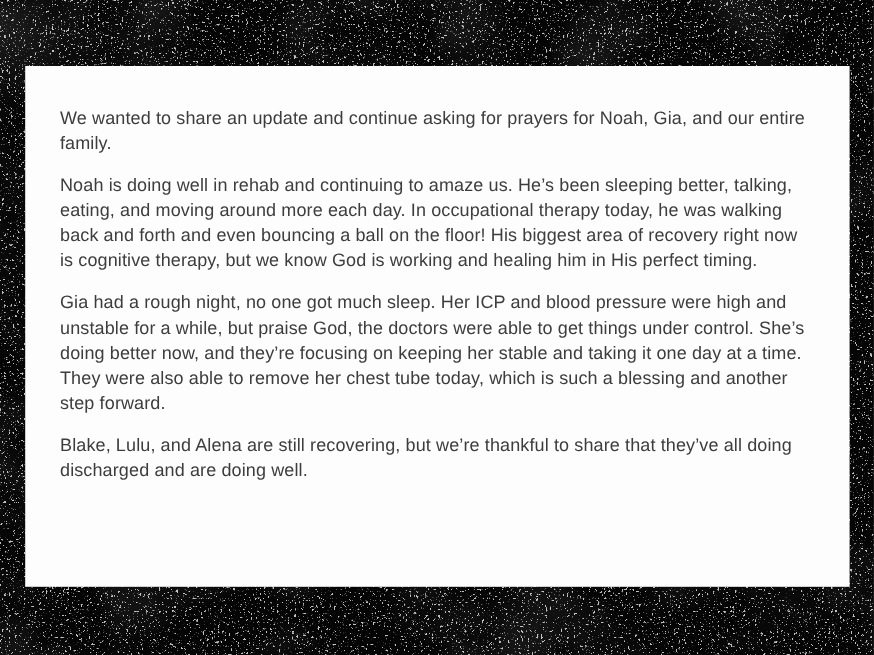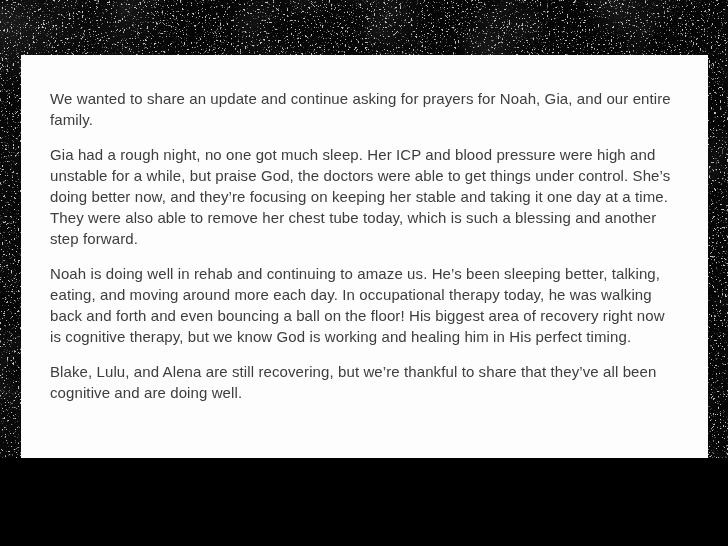--- a/index.html
+++ b/index.html
@@ -3,21 +3,21 @@
 <meta charset="utf-8">
 <style>
   html, body {
     margin: 0;
     padding: 0;
     background: #000;
   }
   .stage {
     position: relative;
     width: 728px;
-    height: 458px;
+    height: 546px;
     overflow: hidden;
     background: var(--bg-color, #060606);
     font-family: "Liberation Sans", sans-serif;
   }
   .bg-noise {
     position: absolute;
     left: 0;
     top: 0;
     display: block;
   }
@@ -60,18 +60,18 @@
       </filter>
     </defs>
     <rect width="728" height="546" fill="#050505"></rect>
     <rect width="728" height="546" filter="url(#clouds)" opacity="0.28"></rect>
     <rect width="728" height="546" filter="url(#speckles)" opacity="0.75"></rect>
     <rect width="728" height="546" filter="url(#speckles2)" opacity="0.45"></rect>
   </svg>
 
   <div class="card">
     <p>We wanted to share an update and continue asking for prayers for Noah, Gia, and our entire family.</p>
+    <p>Noah is doing well in rehab and continuing to amaze us. He’s been sleeping better, talking, eating, and moving around more each day. In occupational therapy today, he was walking back and forth and even bouncing a ball on the floor! His biggest area of recovery right now is cognitive therapy, but we know God is working and healing him in His perfect timing.</p>
     <p>Gia had a rough night, no one got much sleep. Her ICP and blood pressure were high and unstable for a while, but praise God, the doctors were able to get things under control. She’s doing better now, and they’re focusing on keeping her stable and taking it one day at a time. They were also able to remove her chest tube today, which is such a blessing and another step forward.</p>
-    <p>Noah is doing well in rehab and continuing to amaze us. He’s been sleeping better, talking, eating, and moving around more each day. In occupational therapy today, he was walking back and forth and even bouncing a ball on the floor! His biggest area of recovery right now is cognitive therapy, but we know God is working and healing him in His perfect timing.</p>
-    <p>Blake, Lulu, and Alena are still recovering, but we’re thankful to share that they’ve all been cognitive and are doing well.</p>
+    <p>Blake, Lulu, and Alena are still recovering, but we’re thankful to share that they’ve all doing discharged and are doing well.</p>
   </div>
 
 </div>
 
 </body></html>

